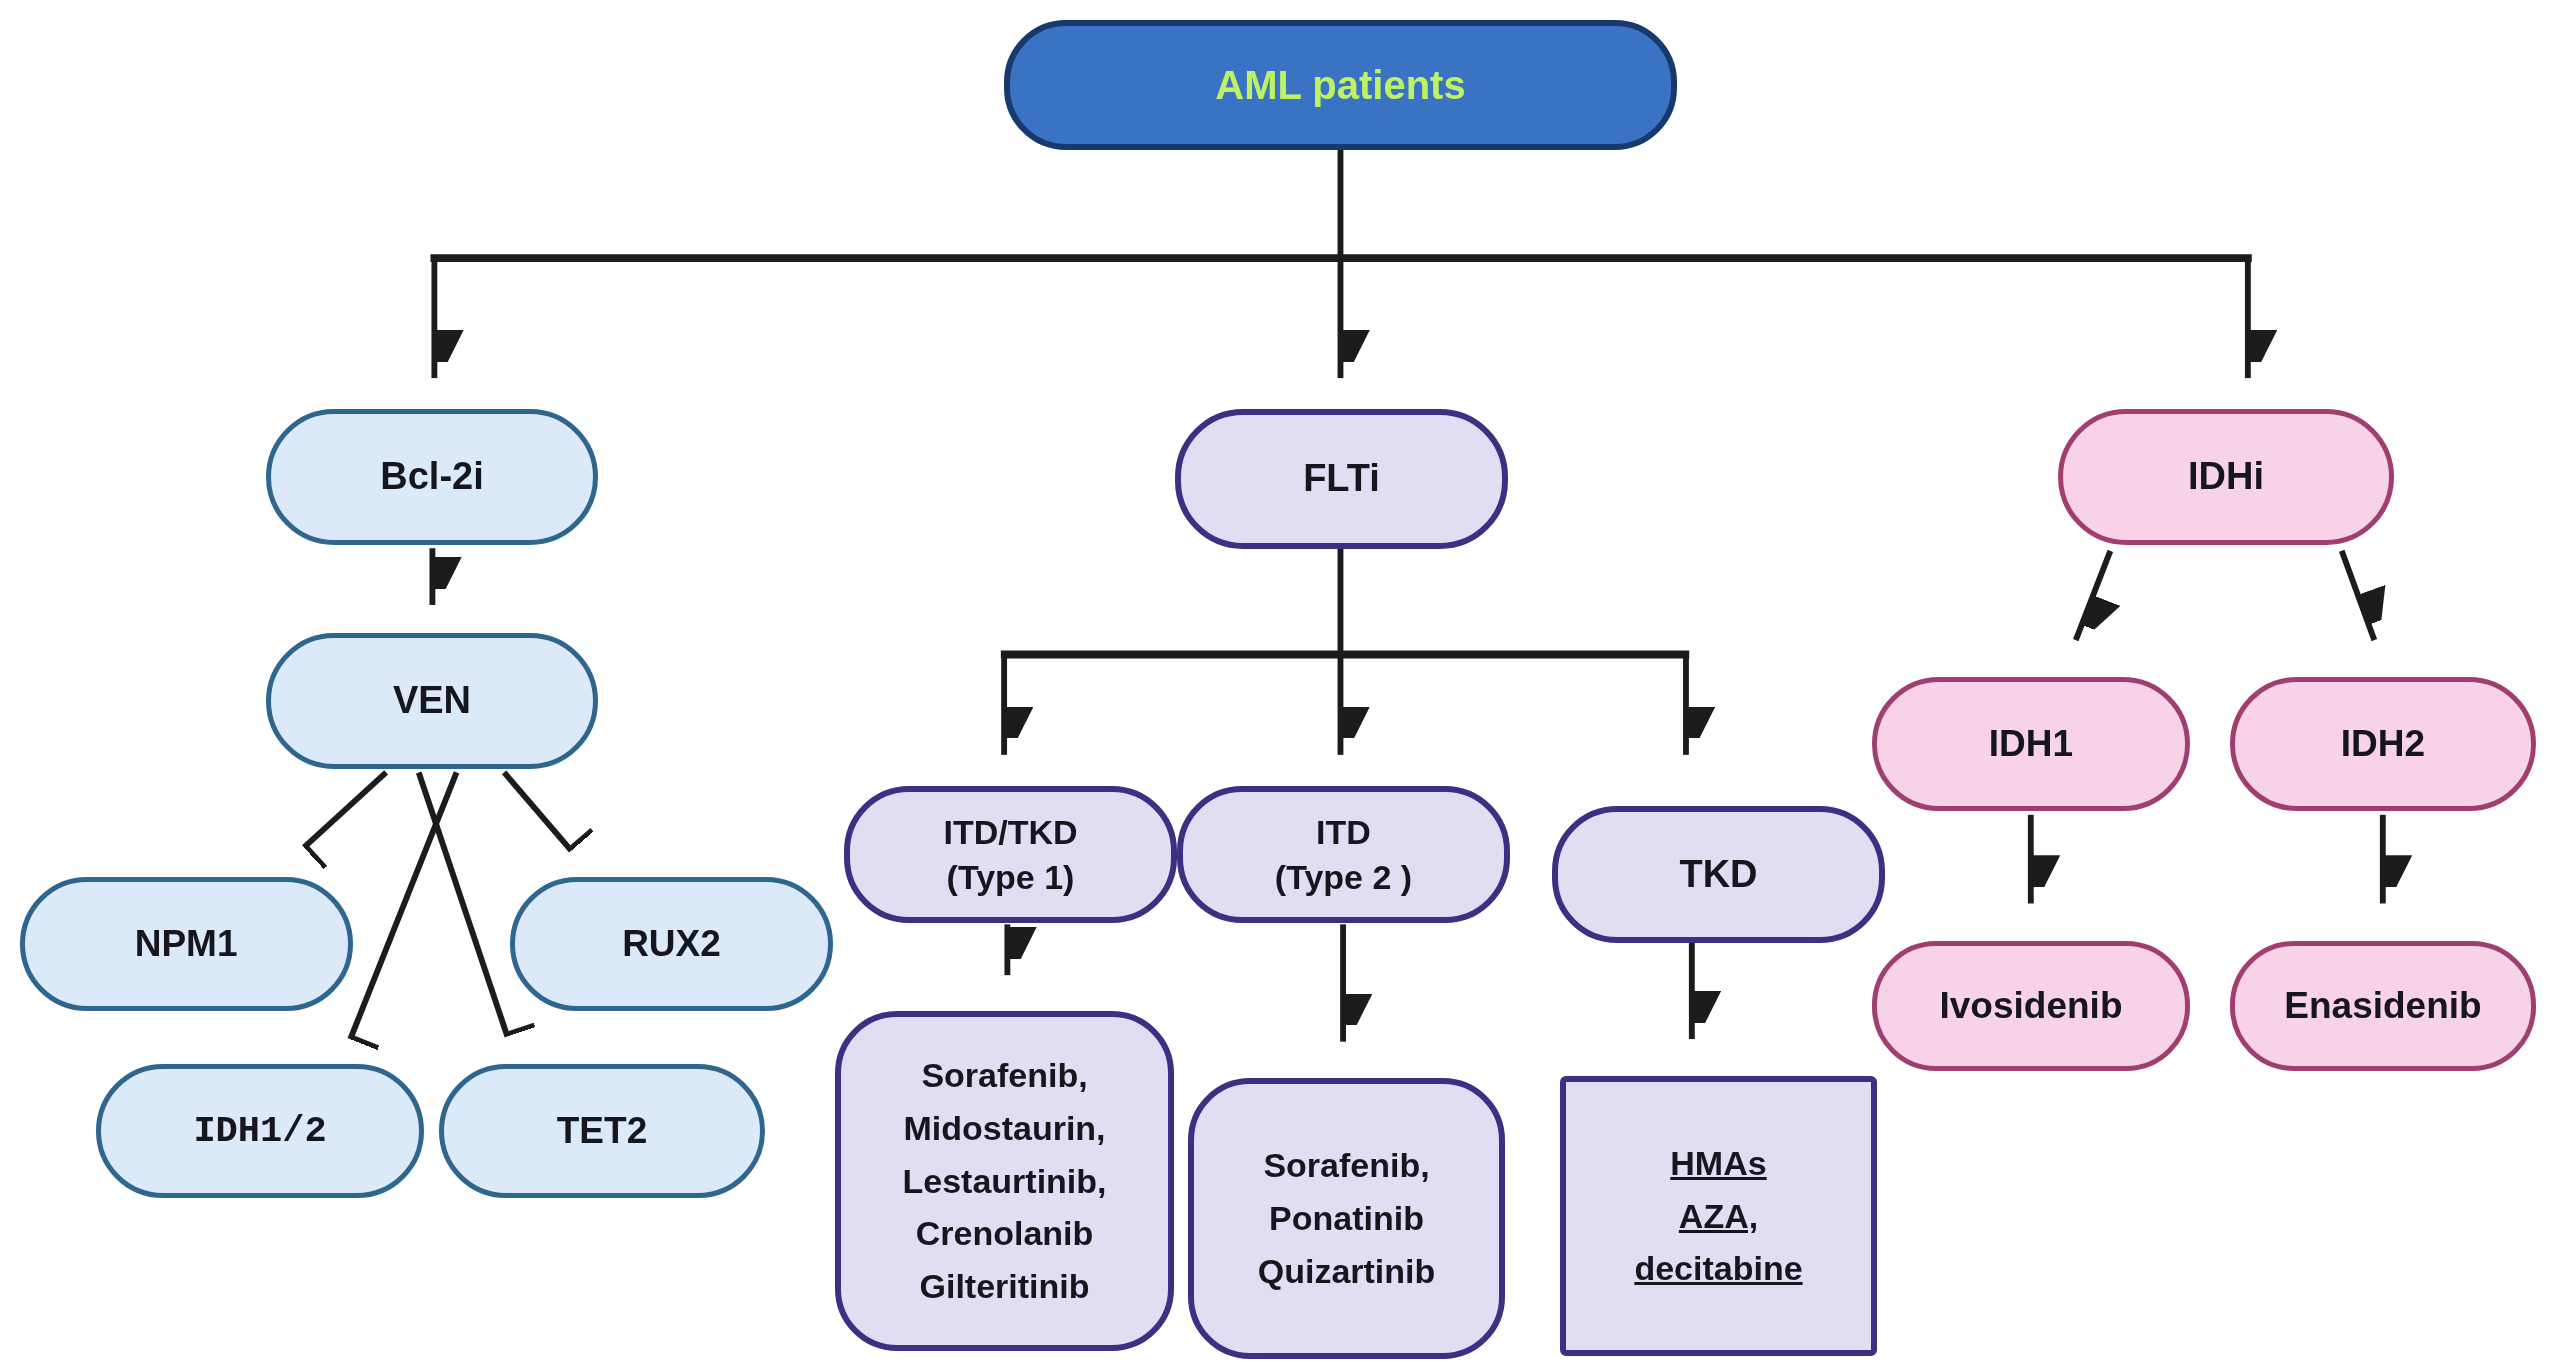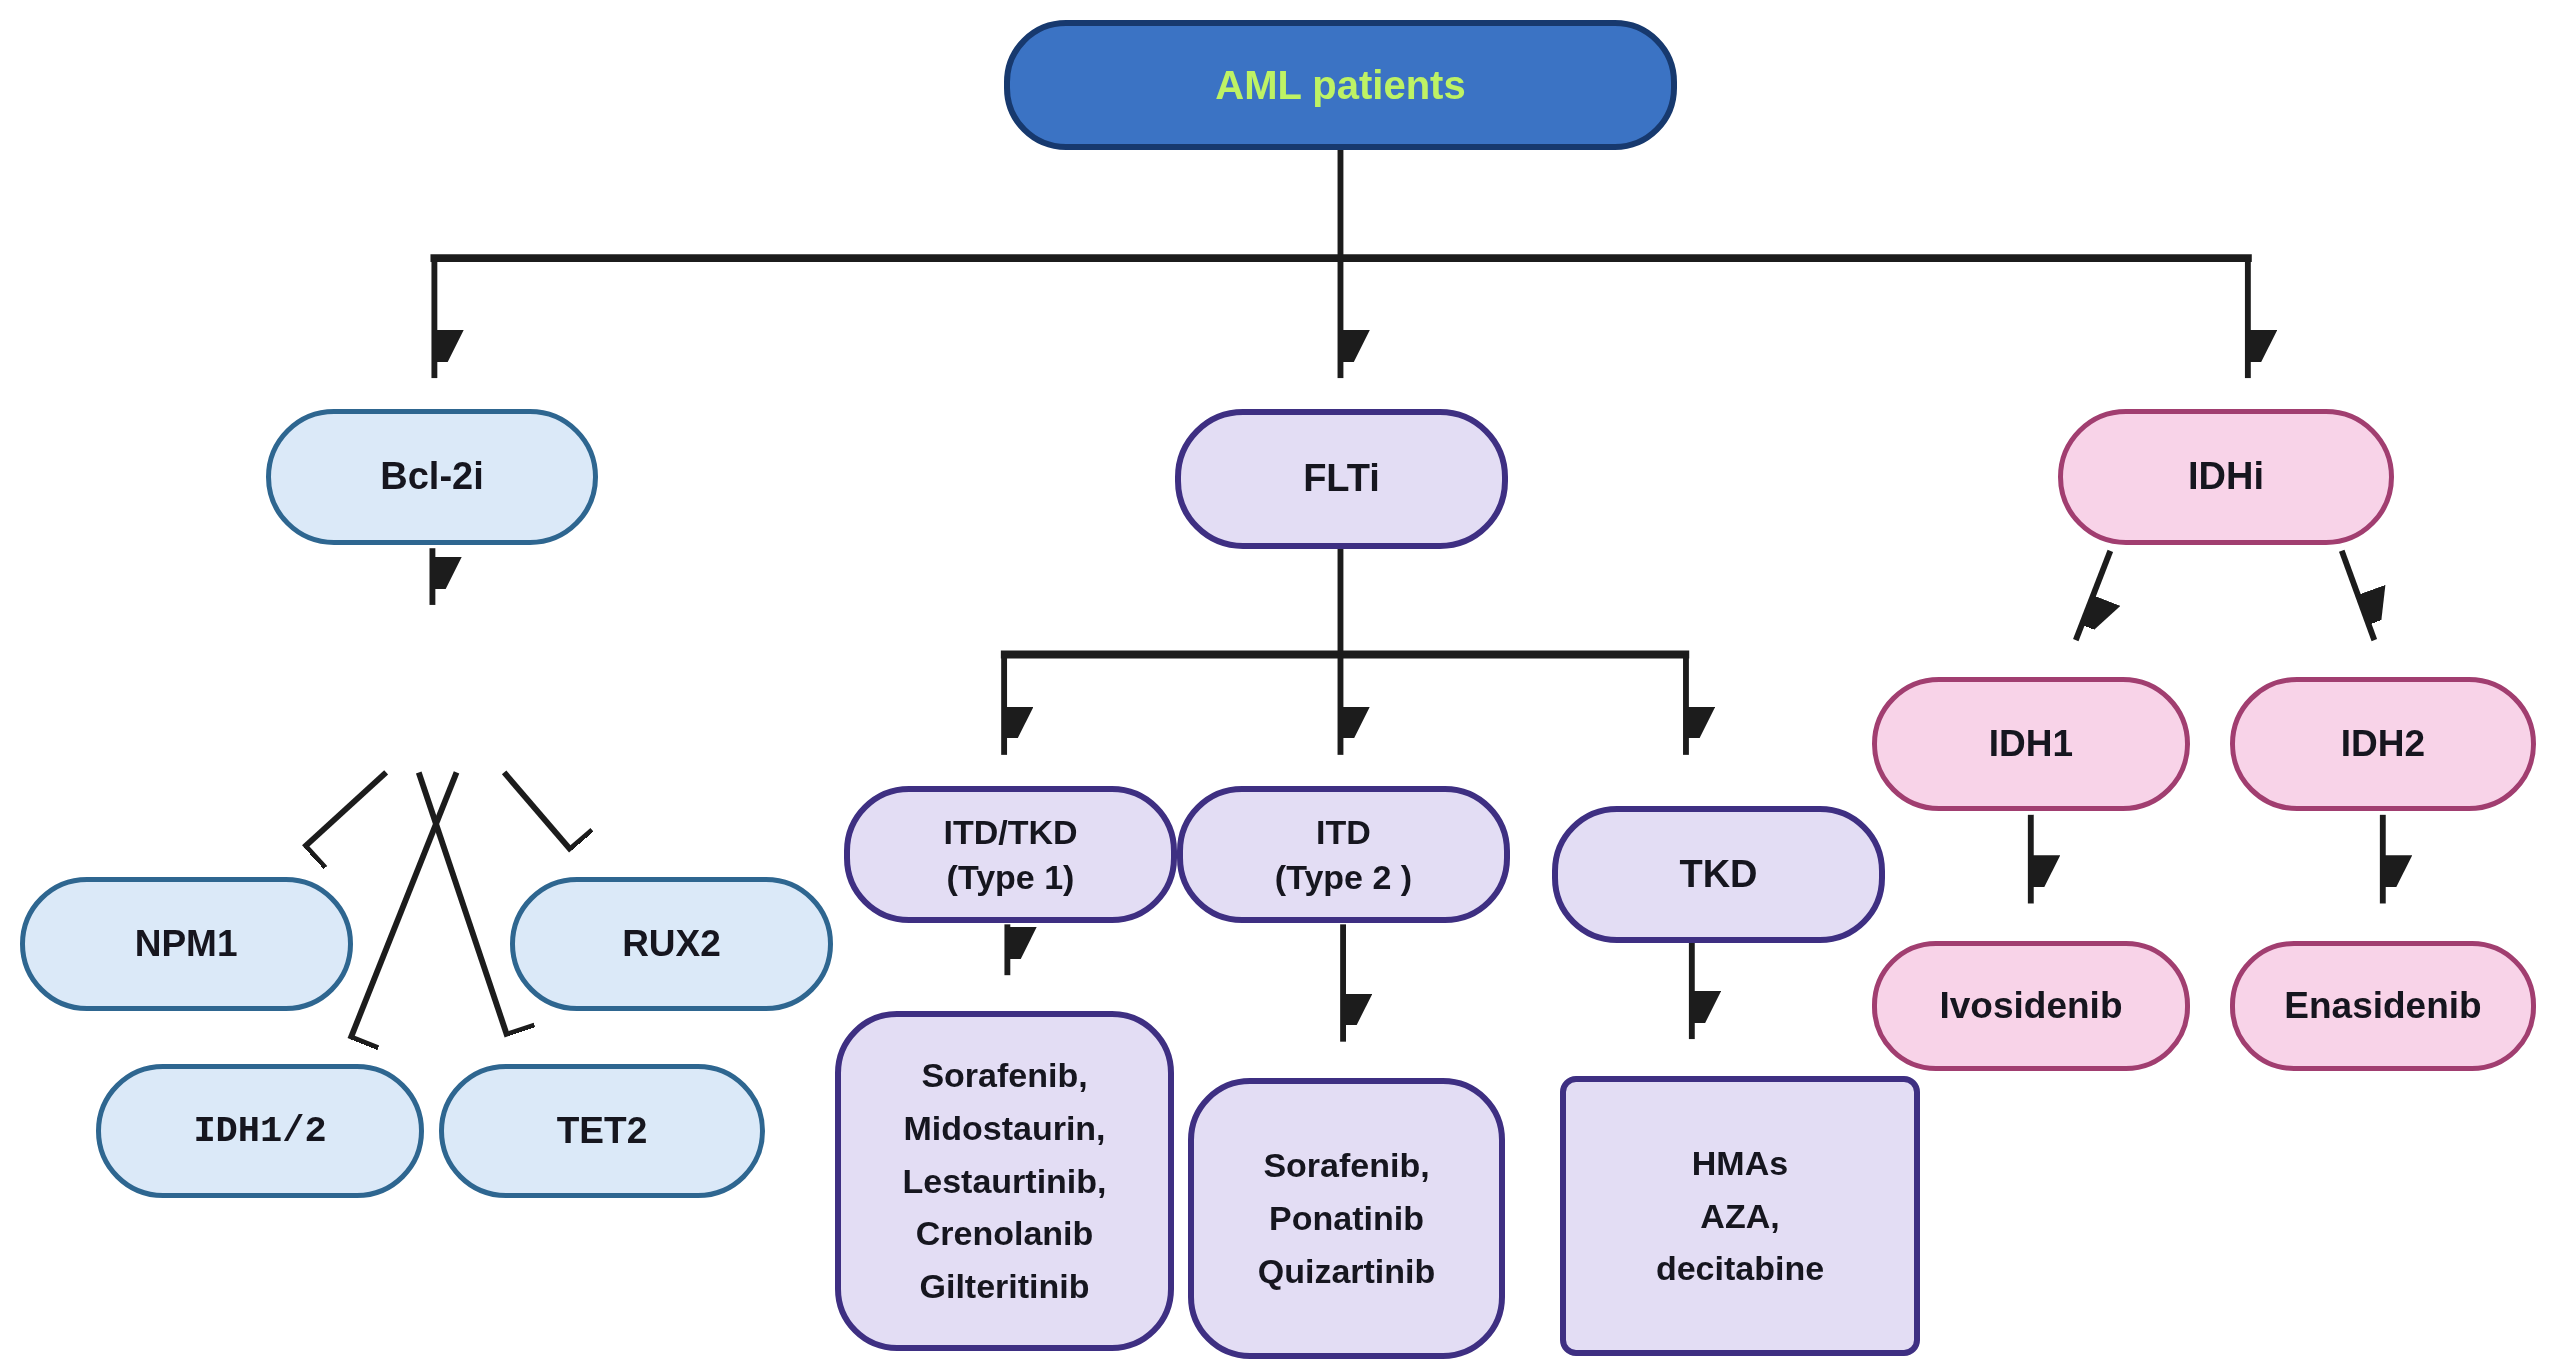--- a/index.html
+++ b/index.html
@@ -92,20 +92,21 @@
   </svg>
 
   <div class="node c-blue fs-title" style="left:1004px;top:19.6px;width:673px;height:130px;border-radius:62px;">AML patients</div>
 
   <div class="node c-lightblue fs-cat" style="left:266px;top:409px;width:332px;height:136px;border-radius:68px;">Bcl-2i</div>
 
   <div class="node c-lavender fs-cat" style="left:1175px;top:409px;width:333px;height:140px;border-radius:68px;">FLTi</div>
 
   <div class="node c-pink fs-cat" style="left:2058px;top:409px;width:336px;height:136px;border-radius:68px;">IDHi</div>
 
+  <div class="node c-lightblue fs-cat" style="left:266px;top:633px;width:332px;height:136px;border-radius:68px;">VEN</div>
 
   <div class="node c-lightblue fs-node" style="left:19.6px;top:877px;width:333px;height:134px;border-radius:67px;">NPM1</div>
 
   <div class="node c-lightblue fs-node" style="left:510px;top:877px;width:323px;height:134px;border-radius:67px;">RUX2</div>
 
   <div class="node c-lightblue fs-node" style="left:96px;top:1064px;width:328px;height:134px;border-radius:67px;font-family:Liberation Mono, monospace;">IDH1/2</div>
 
   <div class="node c-lightblue fs-node" style="left:439px;top:1064px;width:326px;height:134px;border-radius:67px;">TET2</div>
 
   <div class="node c-lavender fs-two multiline" style="left:844px;top:786px;width:333px;height:137px;border-radius:65px;">
@@ -135,21 +136,21 @@
   </div>
 
   <div class="node c-lavender fs-drugs multiline" style="left:1188px;top:1078px;width:317px;height:281px;border-radius:62px;">
     <div>
       <span>Sorafenib,</span>
       <span>Ponatinib</span>
       <span>Quizartinib</span>
     </div>
   </div>
 
-  <div class="node c-lavender fs-drugs multiline" style="left:1560px;top:1076px;width:360px;height:280px;border-radius:16px;">
+  <div class="node c-lavender fs-drugs multiline" style="left:1560px;top:1076px;width:317px;height:280px;border-radius:6px;text-decoration:underline;">
     <div>
       <span>HMAs</span>
       <span>AZA,</span>
       <span>decitabine</span>
     </div>
   </div>
 
   <div class="node c-pink fs-node" style="left:1872px;top:677px;width:318px;height:134px;border-radius:67px;">IDH1</div>
 
   <div class="node c-pink fs-node" style="left:2230px;top:677px;width:306px;height:134px;border-radius:67px;">IDH2</div>

